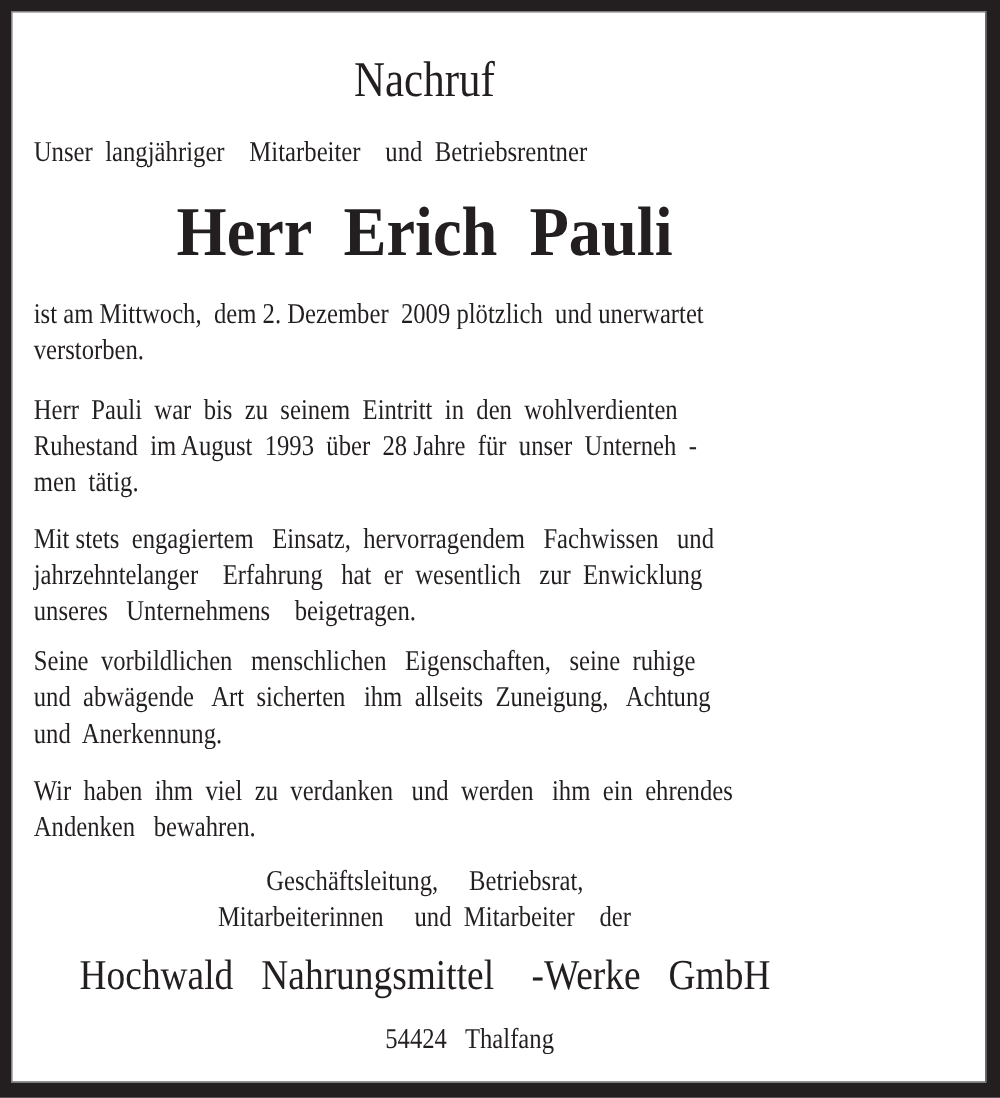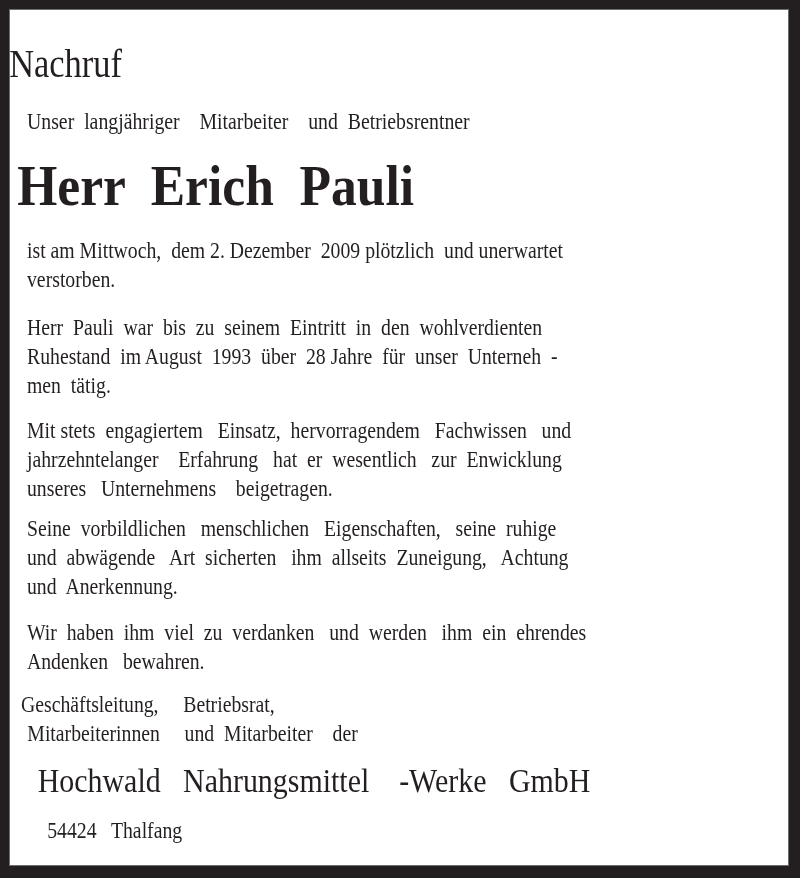--- a/index.html
+++ b/index.html
@@ -29,23 +29,24 @@
       color: #231f20;
       font-family: "Liberation Serif", "DejaVu Serif", serif;
       transform-origin: left top;
     }
     .serif-body {
       font-size: 23px;
       line-height: 29px;
     }
     .center-wrap {
       position: absolute;
-      left: 0;
+      left: 12px;
       width: 656px;
       display: flex;
+      justify-content: center;
     }
     .center-wrap .inner {
       white-space: pre;
       color: #231f20;
       font-family: "Liberation Serif", "DejaVu Serif", serif;
       transform-origin: center top;
     }
     .name {
       font-family: "Liberation Sans", "DejaVu Sans", sans-serif;
       font-weight: bold;

